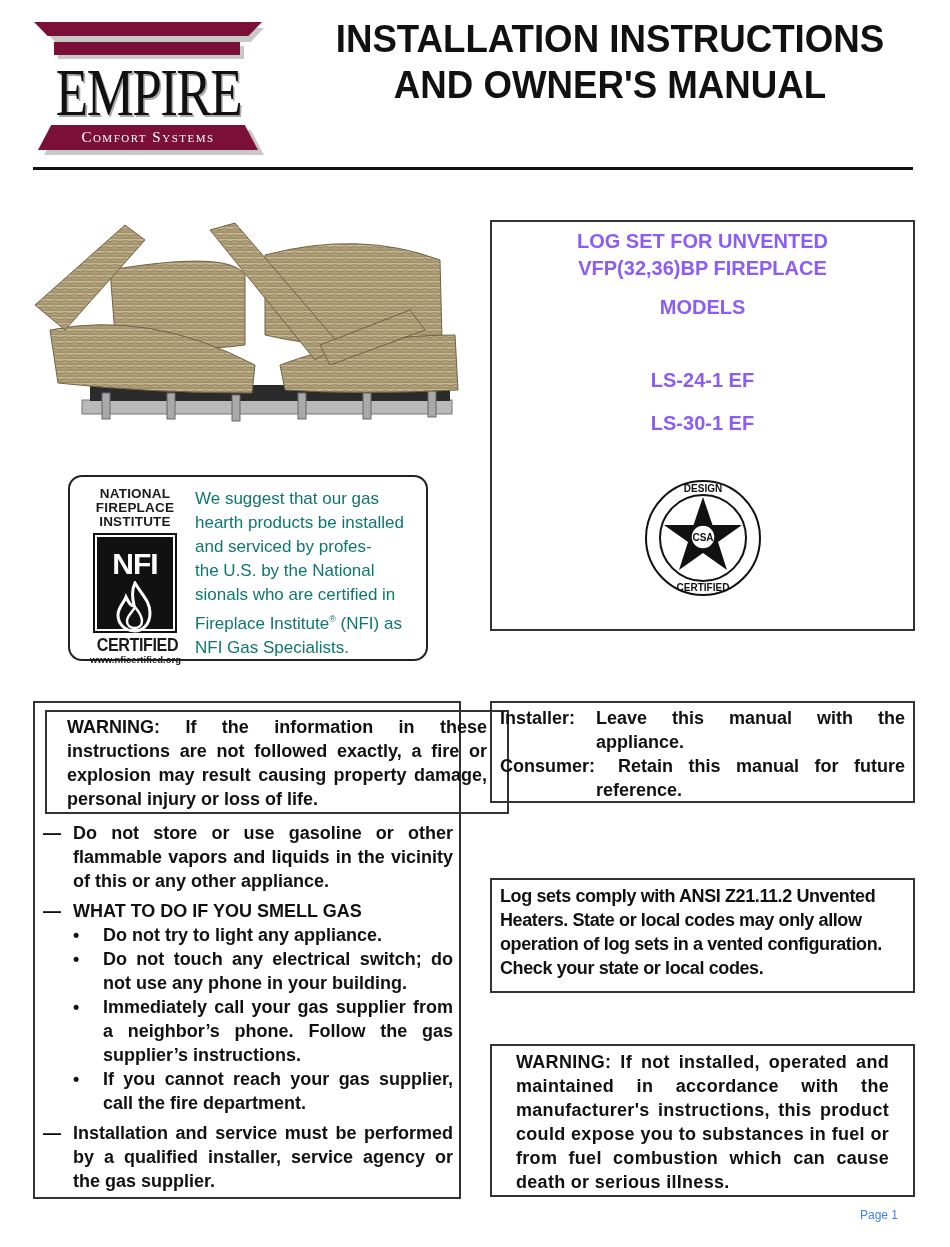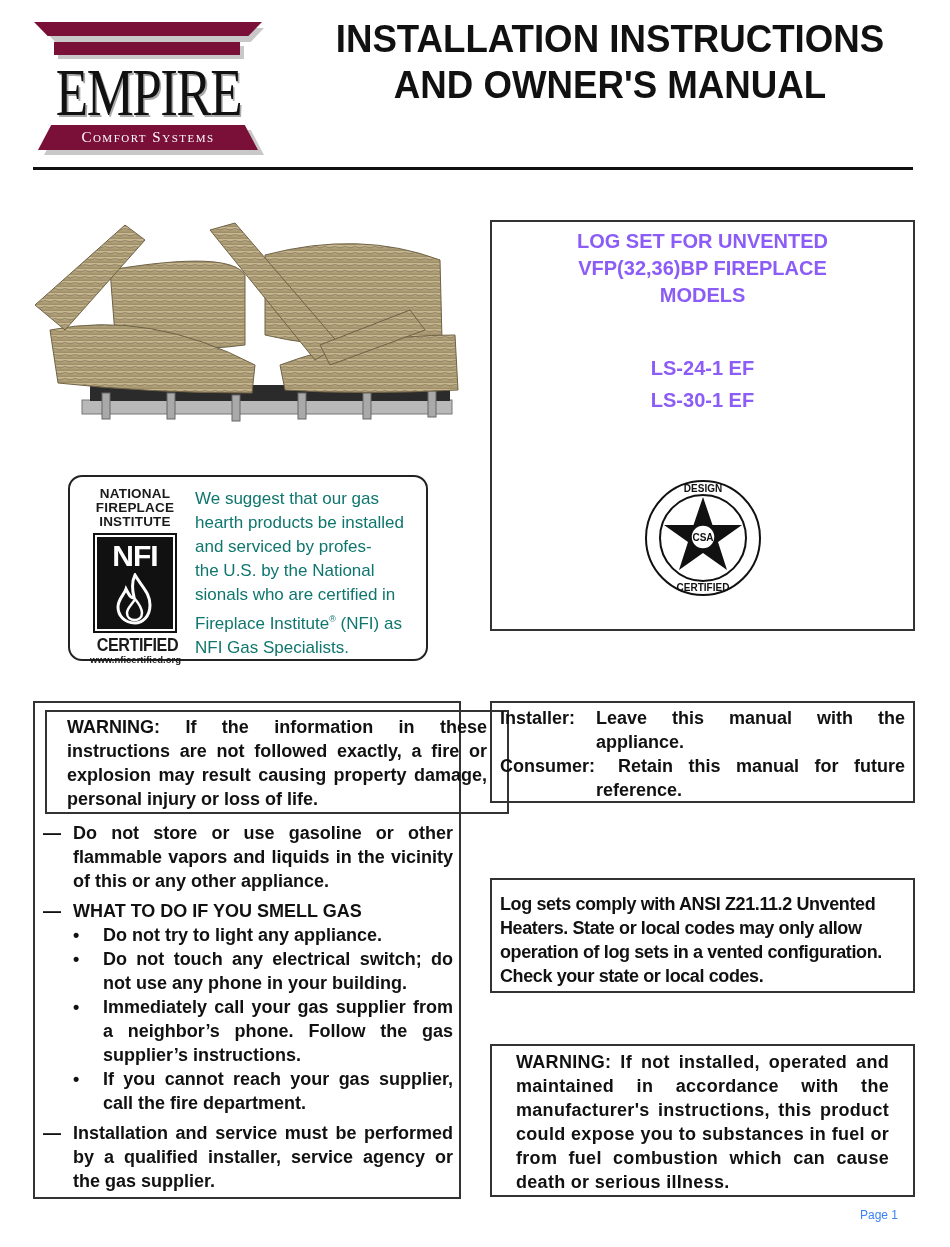--- a/index.html
+++ b/index.html
@@ -35,21 +35,21 @@
   
   .logimg { left:30px; top:215px; width:430px; height:215px; }
 
   
   .nfi { left:68px; top:475px; width:360px; height:186px; border:2px solid #222; border-radius:14px;
          box-sizing:border-box; }
   .nfi-left { position:absolute; left:20px; top:10px; width:90px; text-align:center; }
   .nfi-org { font-weight:bold; font-size:13.5px; line-height:14px; letter-spacing:0.2px; }
   .nfi-badge { width:80px; height:96px; background:#111; margin:4px auto 2px auto; position:relative;
                border:2px solid #111; box-shadow:inset 0 0 0 2px #fff, inset 0 0 0 4px #111; }
-  .nfi-letters { color:#fff; font-weight:bold; font-size:30px; padding-top:4px; letter-spacing:-1px; }
+  .nfi-letters { color:#fff; font-weight:bold; font-size:30px; padding-top:12px; letter-spacing:-1px; }
   .nfi-cert { font-weight:bold; font-size:19px; line-height:20px; letter-spacing:-0.5px; transform:scaleX(0.85); }
   .nfi-url { font-weight:bold; font-size:9.5px; line-height:10px; }
   .nfi-text { position:absolute; left:125px; top:10px; width:232px; font-size:17px; line-height:24px; color:#0f766e; }
   .nfi-text sup { font-size:9px; }
 
   
   .rbox { left:490px; top:220px; width:425px; height:411px; border:2px solid #333; box-sizing:border-box; text-align:center; }
   .rbox .l { font-weight:bold; font-size:20px; line-height:27px; color:#8b5cf6; }
   .csa { position:absolute; left:152px; top:257px; width:118px; height:118px; }
 
@@ -62,21 +62,21 @@
   .lwarn-list { position:absolute; left:6px; top:118px; width:412px; }
   .dash { position:relative; padding-left:32px; margin-bottom:6px; }
   .dash .m { position:absolute; left:2px; top:0; }
   .bullet { position:relative; padding-left:62px; }
   .bullet .b { position:absolute; left:32px; top:0; }
 
   .inst { left:490px; top:701px; width:425px; height:102px; padding:3px 8px; }
   .inst .row { position:relative; padding-left:96px; }
   .inst .row .k { position:absolute; left:0; top:0; }
   .inst .row.c .k { }
-  .ansi { left:490px; top:878px; width:425px; height:115px; padding:12px 8px; }
+  .ansi { left:490px; top:878px; width:425px; height:115px; padding:4px 8px; }
   .ansi .txt { letter-spacing:-0.4px; text-align:left; }
   .rwarn { left:490px; top:1044px; width:425px; height:153px; padding:4px 24px; }
   .rwarn .txt { letter-spacing:0.3px; }
 
   .page { left:860px; top:1208px; font-size:12px; color:#3b82f6; }
 </style>
 </head>
 <body>
 
 <div class="abs logo">
@@ -155,23 +155,23 @@
     <div>sionals who are certified in</div>
     <div><span>Fireplace Institute</span><sup>®</sup><span> (NFI) as</span></div>
     <div>NFI Gas Specialists.</div>
   </div>
 </div>
 
 <div class="abs rbox">
   <div style="height:6px;"></div>
   <div class="l">LOG SET FOR UNVENTED</div>
   <div class="l">VFP(32,36)BP FIREPLACE</div>
-  <div class="l" style="">MODELS</div>
+  <div class="l" style="margin-top:12px;">MODELS</div>
   <div class="l" style="margin-top:46px;">LS-24-1 EF</div>
-  <div class="l" style="margin-top:5px;">LS-30-1 EF</div>
+  <div class="l" style="margin-top:16px;">LS-30-1 EF</div>
   <svg class="csa" viewBox="0 0 118 118">
     <circle cx="59" cy="59" r="57" fill="none" stroke="#111" stroke-width="2"></circle>
     <circle cx="59" cy="59" r="43" fill="none" stroke="#111" stroke-width="2"></circle>
     <path d="M59 18 L68.5 46 L98 46 L74 63 L83 91 L59 74 L35 91 L44 63 L20 46 L49.5 46 Z" fill="#111"></path>
     <circle cx="59" cy="58" r="12" fill="#fff" stroke="#111" stroke-width="1.5"></circle>
     <text x="59" y="62" text-anchor="middle" font-family="Liberation Sans, sans-serif" font-size="10" font-weight="bold" fill="#111">CSA</text>
     <text x="59" y="13" text-anchor="middle" font-family="Liberation Sans, sans-serif" font-size="10" font-weight="bold" fill="#111">DESIGN</text>
     <text x="59" y="112" text-anchor="middle" font-family="Liberation Sans, sans-serif" font-size="10" font-weight="bold" fill="#111">CERTIFIED</text>
   </svg>
 </div>

